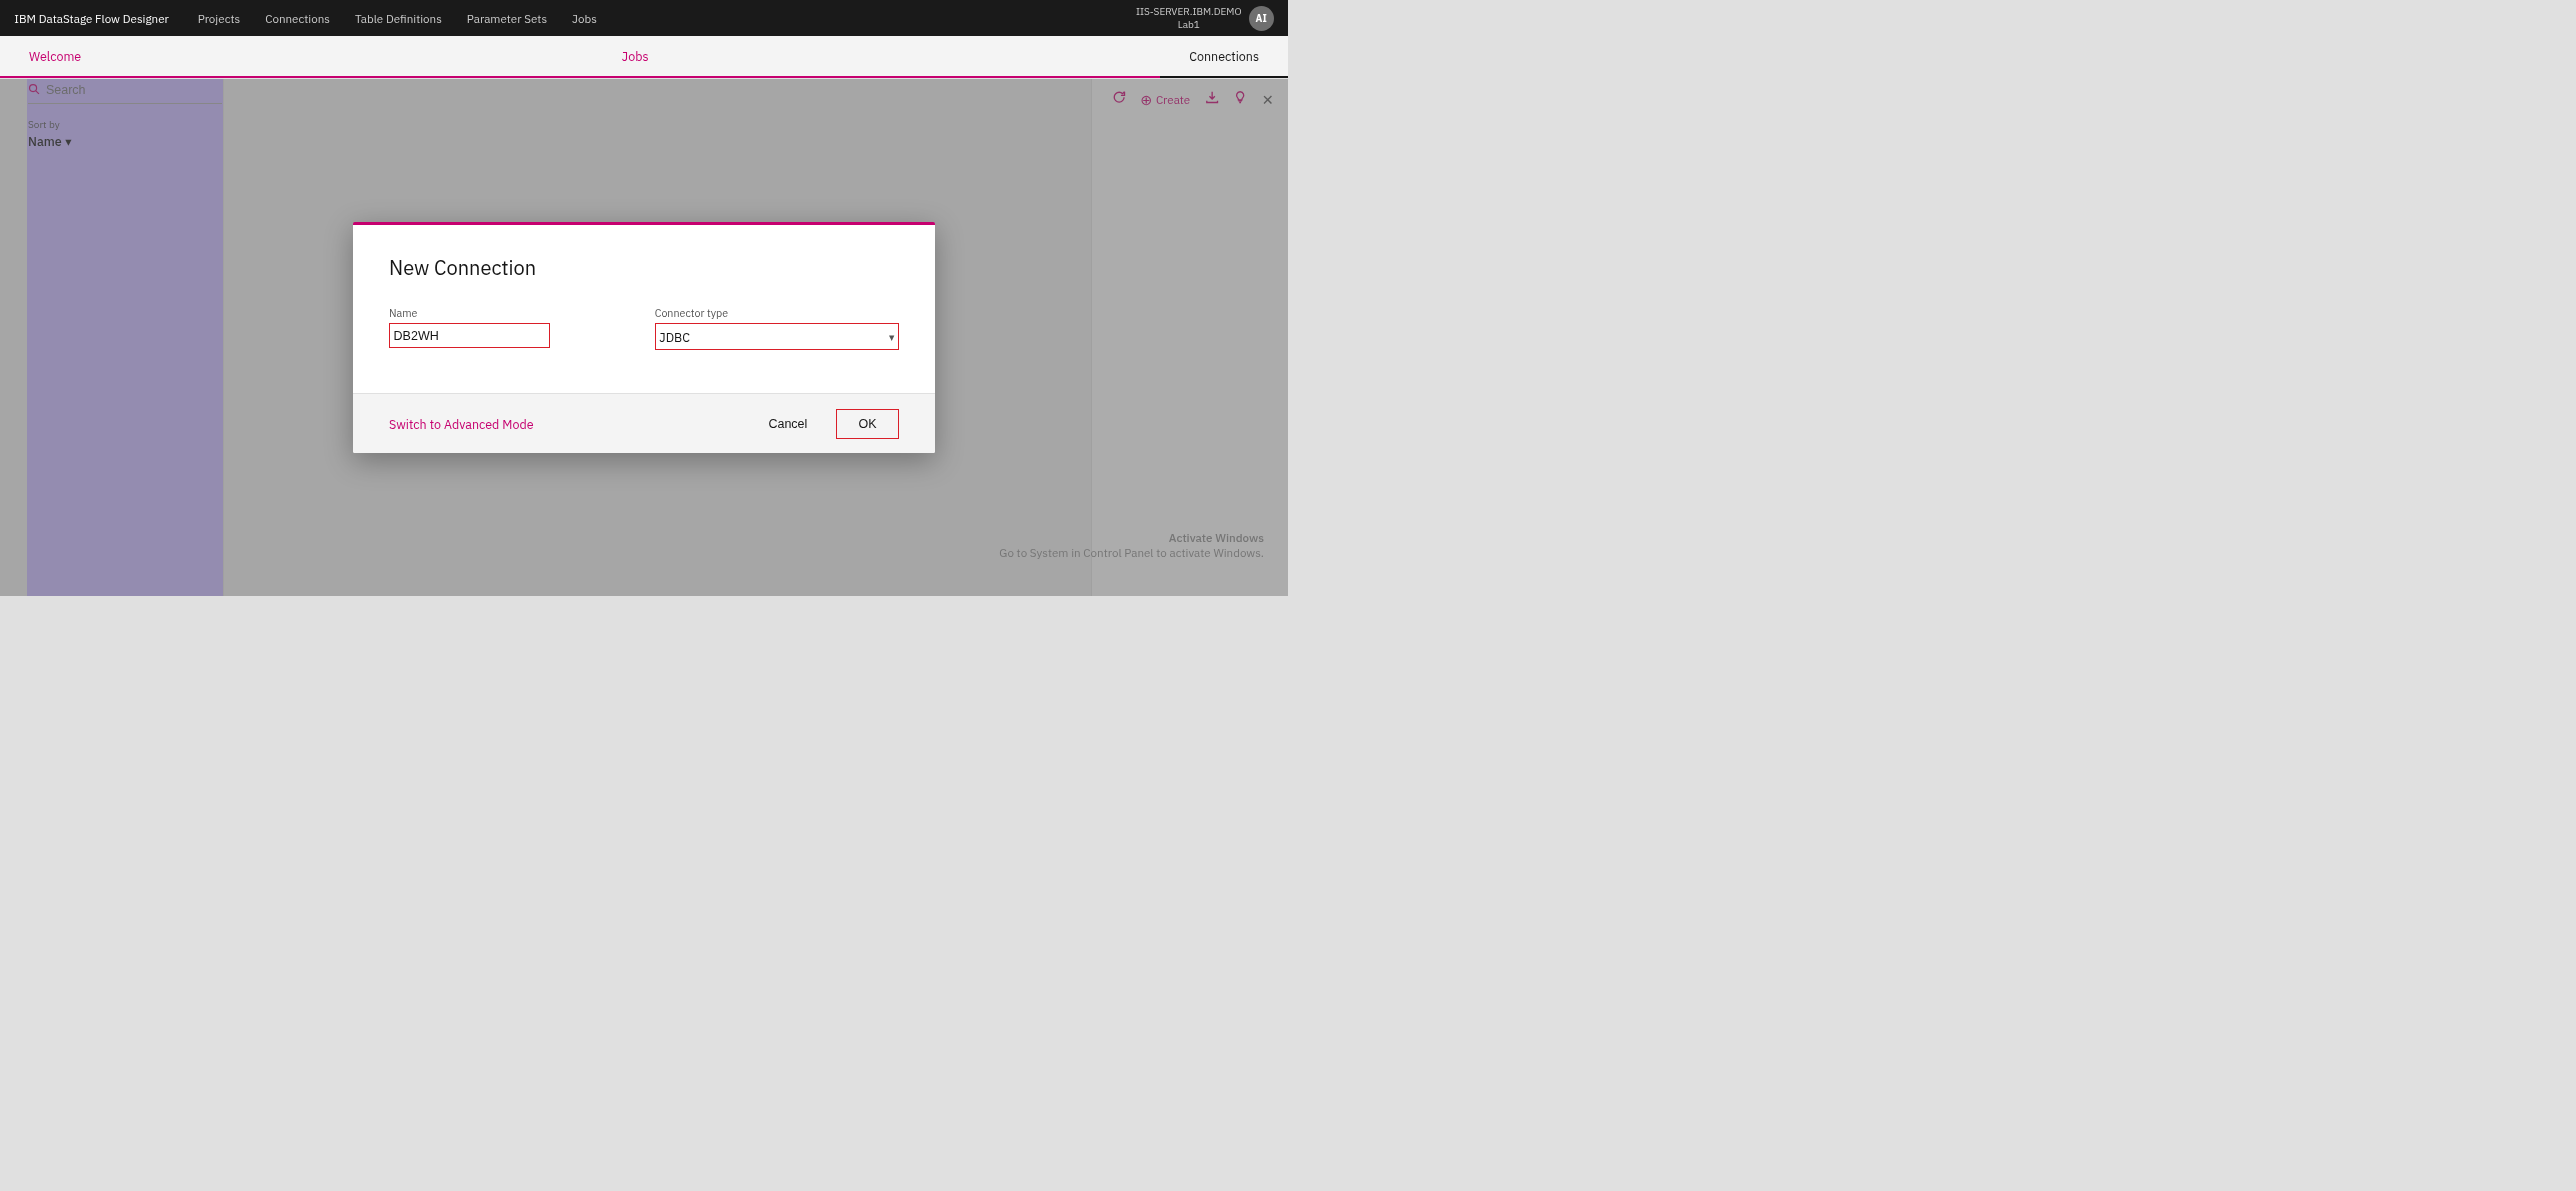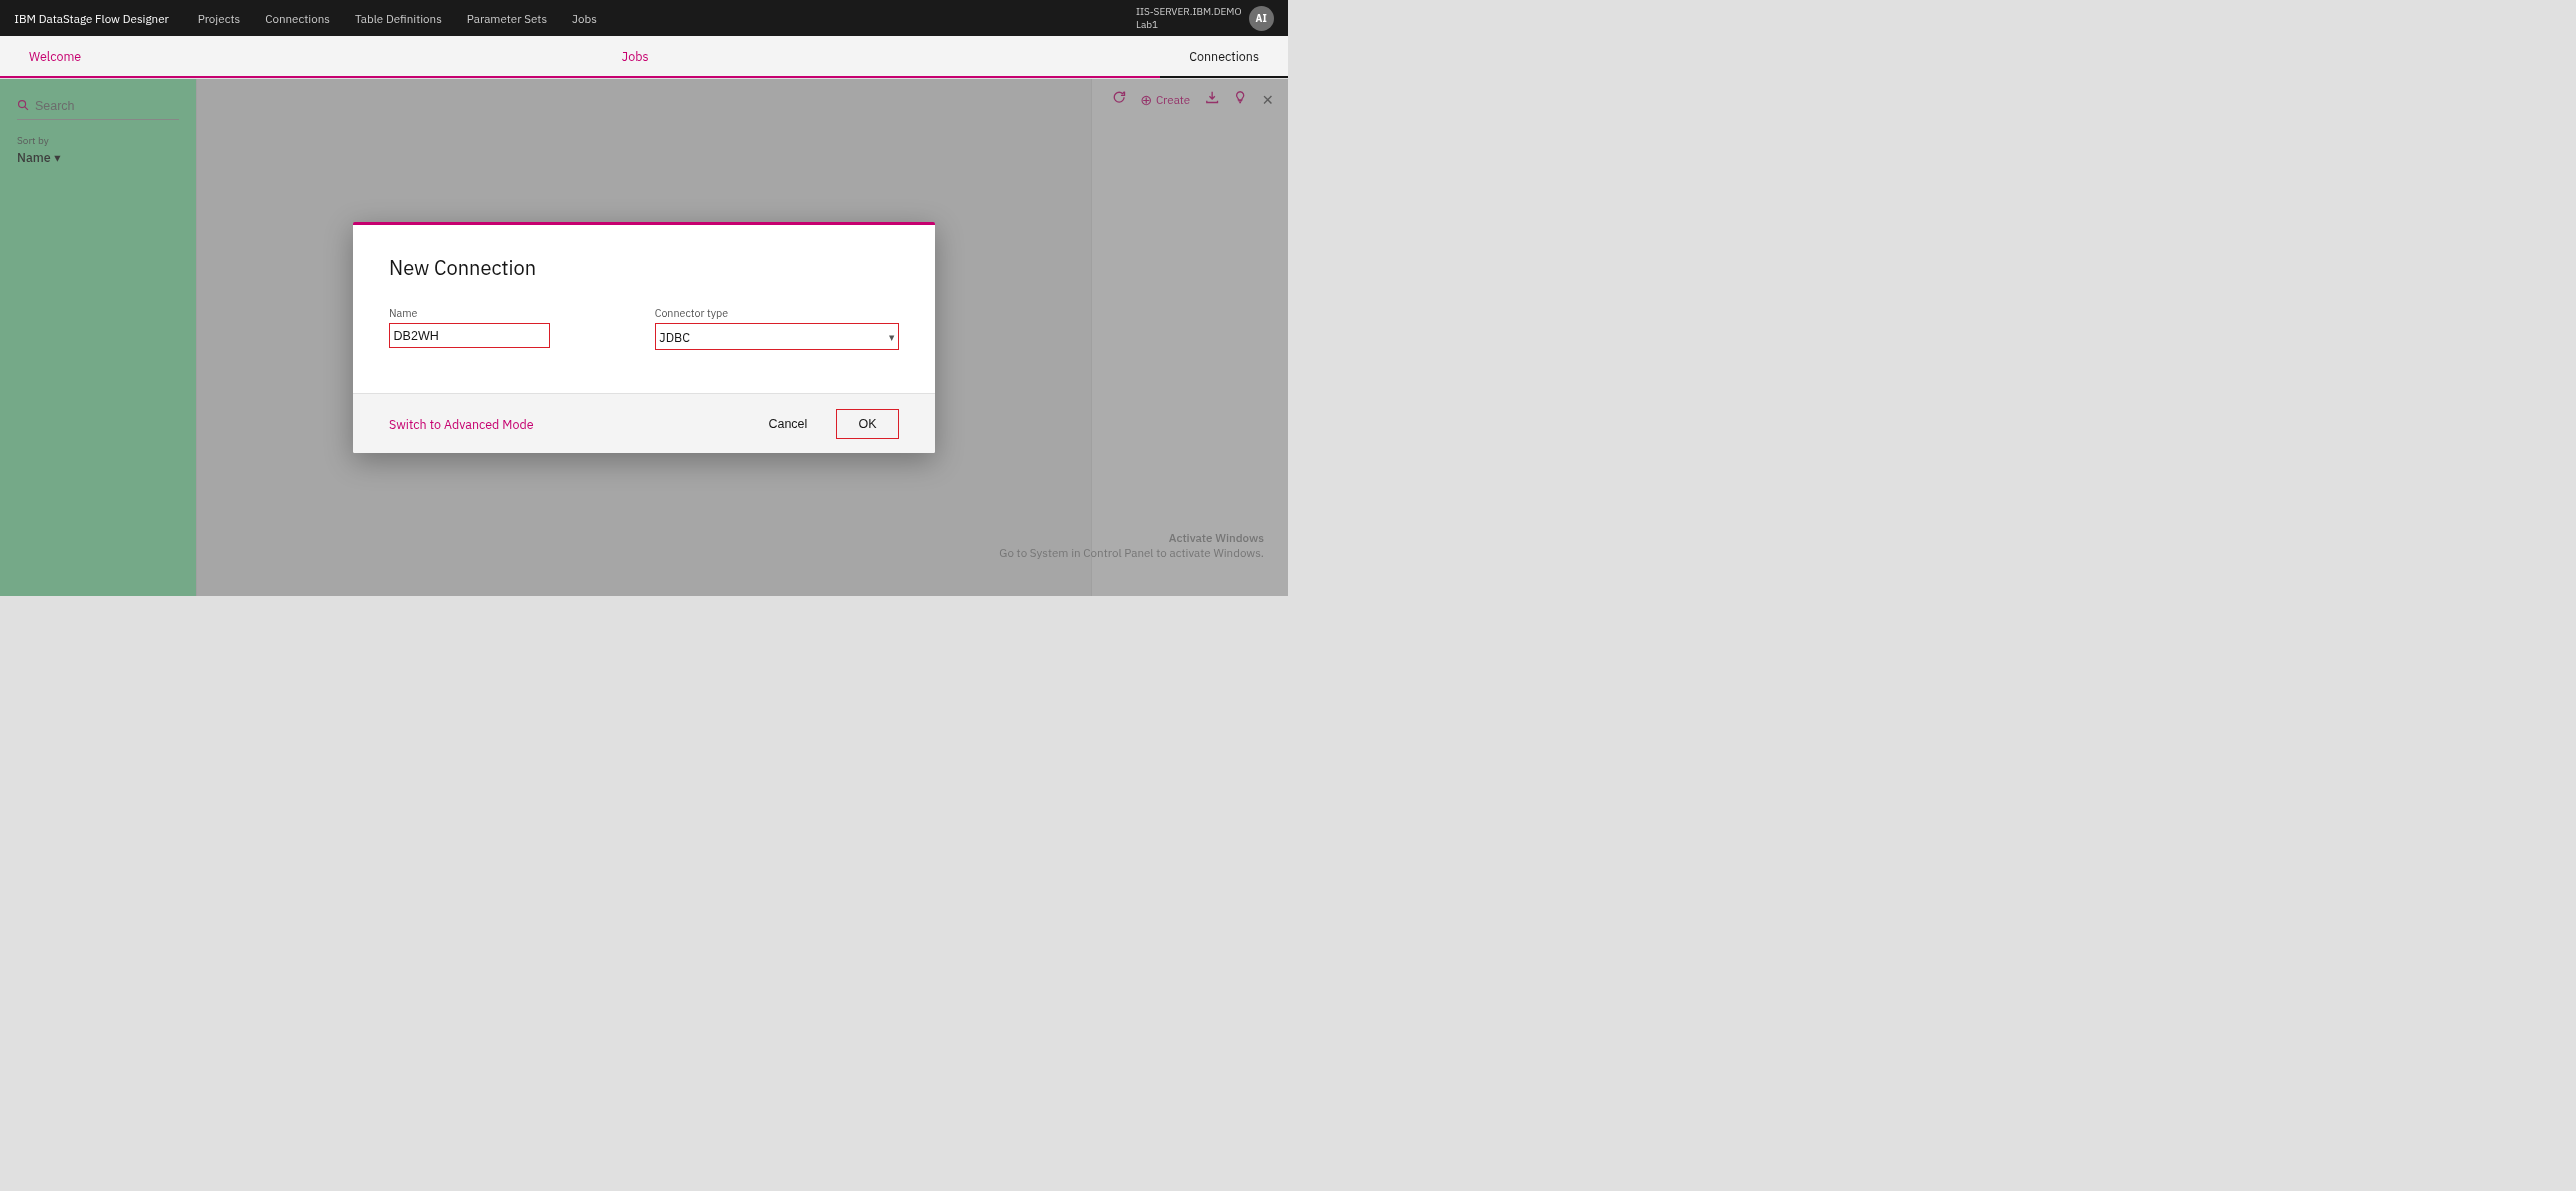--- a/index.html
+++ b/index.html
@@ -15,21 +15,21 @@
       padding: 0 14.3px;
       justify-content: space-between;
       position: relative;
       z-index: 10;
     }
     .topnav-left { display: flex; align-items: center; gap: 29px; }
     .topnav-brand { font-size: 11.6px; color: #fff; white-space: nowrap; }
     .topnav-menu { display: flex; gap: 25px; }
     .topnav-menu-item { font-size: 11.6px; color: #ccc; cursor: pointer; }
     .topnav-right { display: flex; align-items: center; gap: 7.2px; }
-    .topnav-server { font-size: 10px; color: #ccc; text-align: left; line-height: 1.3; margin-left: 32px; }
+    .topnav-server { font-size: 10px; color: #ccc; text-align: center; line-height: 1.3; margin-left: 32px; }
     .topnav-avatar {
       width: 25px; height: 25px; border-radius: 50%;
       background: #6f6f6f;
       display: flex; align-items: center; justify-content: center;
       color: #fff; font-size: 10px; font-weight: bold;
     }
 
     
     .tabnav {
       background: #f4f4f4;
@@ -54,24 +54,25 @@
     .main-area {
       display: flex;
       height: calc(596px - 36px - 43px);
       background: #e8e8e8;
       position: relative;
     }
 
     
     .sidebar-area {
       width: 197px;
-      background: #86efac;
+      background: #c4b5fd;
       border-right: 0.9px solid #ddd;
-      padding: 17px;
+      padding: 1px;
       flex-shrink: 0;
+      margin-left: 27px;
     }
     .search-row {
       display: flex; align-items: center; gap: 5.4px;
       border-bottom: 0.9px solid #aaa;
       padding-bottom: 3.6px;
       margin-bottom: 14.3px;
     }
     .search-icon-svg { color: #c6006f; }
     .search-input-fake { font-size: 12.5px; color: #555; background: transparent; border: none; outline: none; width: 100%; }
     .sortby-label { font-size: 10px; color: #555; margin-bottom: 1.8px; }

